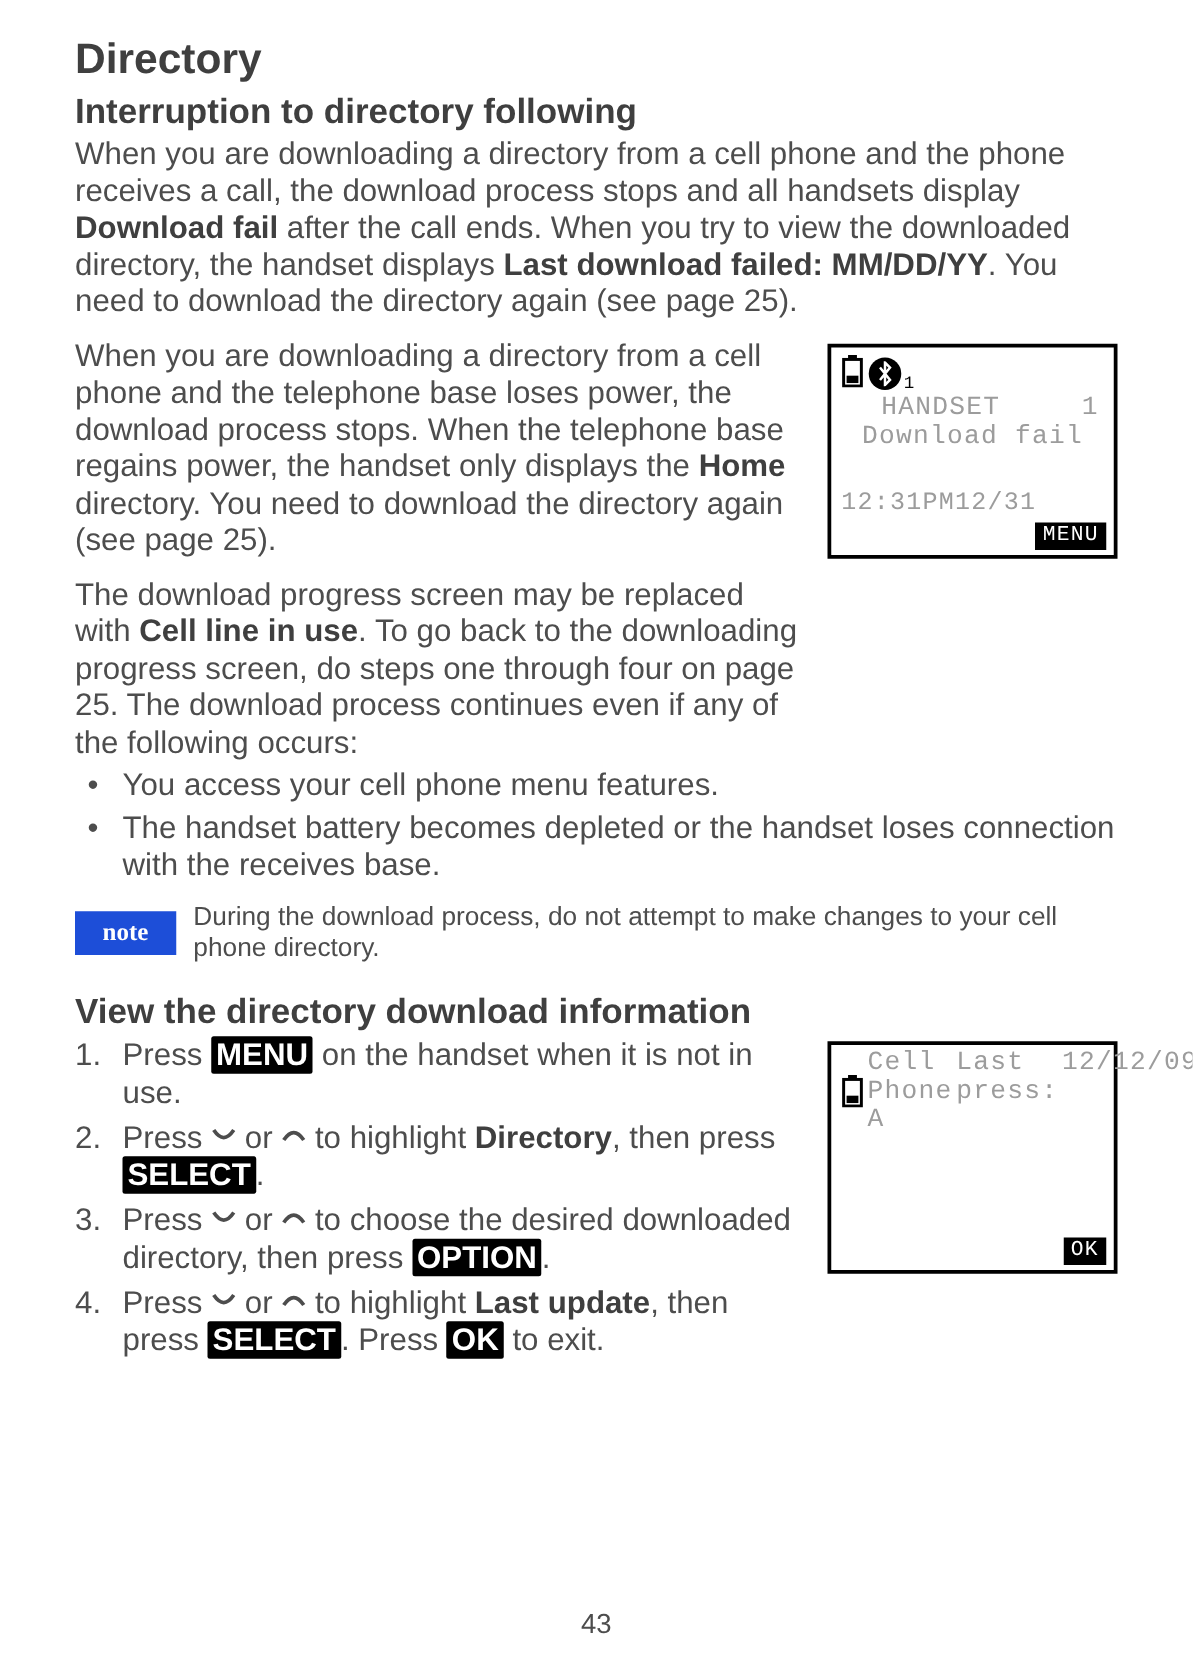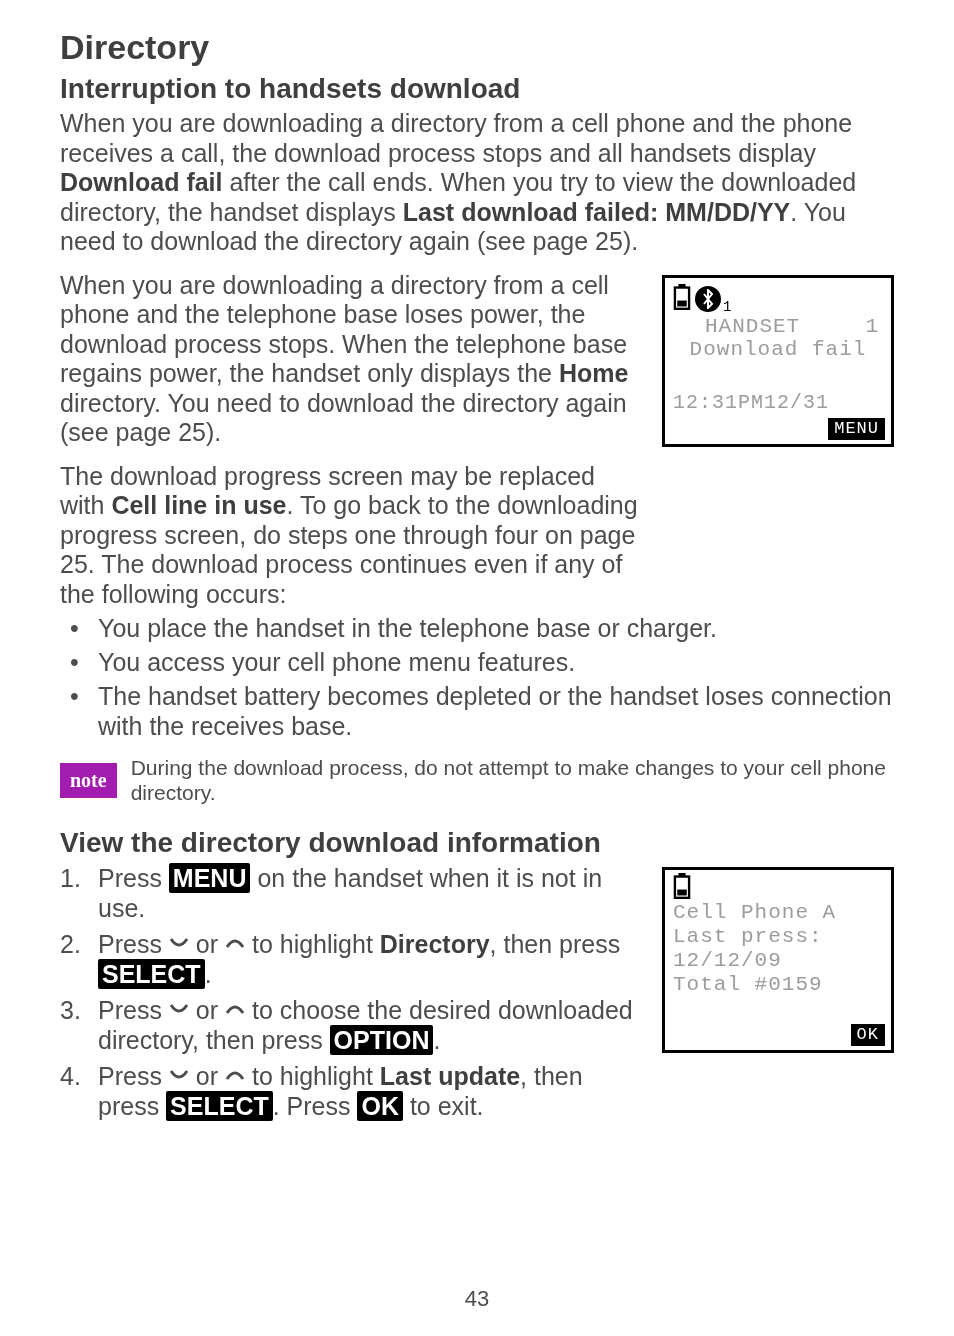--- a/index.html
+++ b/index.html
@@ -12,50 +12,50 @@
   .row { display: flex; align-items: flex-start; gap: 18px; }
   .rowcol { flex: 1; }
   ul { list-style: none; margin-bottom: 14px; }
   ul li { font-size: 25px; line-height: 1.2; color: #4d4d4d; padding-left: 38px; position: relative; margin-bottom: 4px; }
   ul li::before { content: "•"; position: absolute; left: 10px; top: 0; }
   ol { list-style: none; counter-reset: item; margin-bottom: 14px; }
   ol li { font-size: 25px; line-height: 1.2; color: #4d4d4d; padding-left: 38px; position: relative; margin-bottom: 6px; counter-increment: item; }
   ol li::before { content: counter(item) "."; position: absolute; left: 0; top: 0; }
   .btn { display: inline-block; background: #000; color: #fff; font-weight: bold; padding: 0 4px; border-radius: 2px; }
   .note-row { display: flex; align-items: center; gap: 14px; margin: 10px 0 22px 0; }
-  .note-badge { background: #a21caf; color: #fff; font-weight: bold; font-size: 20px; padding: 6px 10px; font-family: Georgia, serif; }
+  .note-badge { background: #1d4ed8; color: #fff; font-weight: bold; font-size: 20px; padding: 6px 22px; font-family: Georgia, serif; }
   .note-text { font-size: 21px; line-height: 1.2; color: #4d4d4d; flex: 1; }
   .arrow { display: inline-block; position: relative; top: -4px; width: 20px; }
   .arrow svg { width: 20px; height: 12px; }
 
   
   .lcd { border: 3px solid #000; width: 232px; padding: 6px 6px 4px 6px; font-family: "Courier New", monospace; color: #9c9c9c; background: #fff; display: flex; flex-direction: column; }
   .lcd-top-icons { display: flex; align-items: center; gap: 4px; padding-left: 2px; }
   .lcd .row1 { display: flex; justify-content: space-between; padding: 0 6px; font-size: 21px; letter-spacing: 1px; }
   .lcd .row-center { text-align: center; font-size: 21px; letter-spacing: 1px; }
   .lcd .spacer { height: 30px; }
   .lcd .row-bottom { display: flex; padding: 0 2px; font-size: 20px; letter-spacing: 1px; }
   .lcd .menu-row { display: flex; justify-content: flex-end; margin-top: 4px; }
   .lcd .menu-btn { background: #000; color: #fff; font-size: 17px; padding: 1px 6px 2px 6px; letter-spacing: 1px; }
   .lcd .line { font-size: 21px; letter-spacing: 1px; padding-left: 2px; }
   .lcd2 { height: 186px; justify-content: space-between; }
-  .lcd2-body { display: flex; flex-direction: column; gap: 1px; margin-top: -3px;}
+  .lcd2-body { display: flex; flex-direction: row; gap: 1px; margin-top: -3px;}
   .batt svg { width: 18px; height: 26px; }
   .bt-circle { width: 26px; height: 26px; border-radius: 50%; background: #000; display: inline-flex; align-items: center; justify-content: center; color: #fff; font-size: 18px; font-weight: bold; }
   .bt-sub { font-size: 14px; color: #000; font-family: "Courier New", monospace; align-self: flex-end; margin-left: -2px; }
 
   .page-num { position: absolute; bottom: 24px; width: 100%; text-align: center; left: 0; font-size: 22px; color: #4d4d4d; }
 </style>
 </head>
 <body>
 
 <div class="page">
   <h1>Directory</h1>
 
-  <h2>Interruption to handsets download</h2>
+  <h2>Interruption to directory following</h2>
 
   <p class="para">
     <span>When you are downloading a directory from a cell phone and the phone receives a call, the download process stops and all handsets display </span><span class="bold">Download fail</span><span> after the call ends. When you try to view the downloaded directory, the handset displays </span><span class="bold">Last download failed: MM/DD/YY</span><span>. You need to download the directory again (see page 25).</span>
   </p>
 
   <div class="row">
     <div class="rowcol">
       <p class="para">
         <span>When you are downloading a directory from a cell phone and the telephone base loses power, the download process stops. When the telephone base regains power, the handset only displays the </span><span class="bold">Home</span><span> directory. You need to download the directory again (see page 25).</span>
       </p>
@@ -89,21 +89,20 @@
         <span>12:31PM</span>
         <span>12/31</span>
       </div>
       <div class="menu-row">
           <span class="menu-btn">MENU</span>
         </div>
     </div>
   </div>
 
   <ul>
-    <li>You place the handset in the telephone base or charger.</li>
     <li>You access your cell phone menu features.</li>
     <li>The handset battery becomes depleted or the handset loses connection with the receives base.</li>
   </ul>
 
   <div class="note-row">
     <div class="note-badge">note</div>
     <div class="note-text">During the download process, do not attempt to make changes to your cell phone directory.</div>
   </div>
 
   <h2>View the directory download information</h2>

